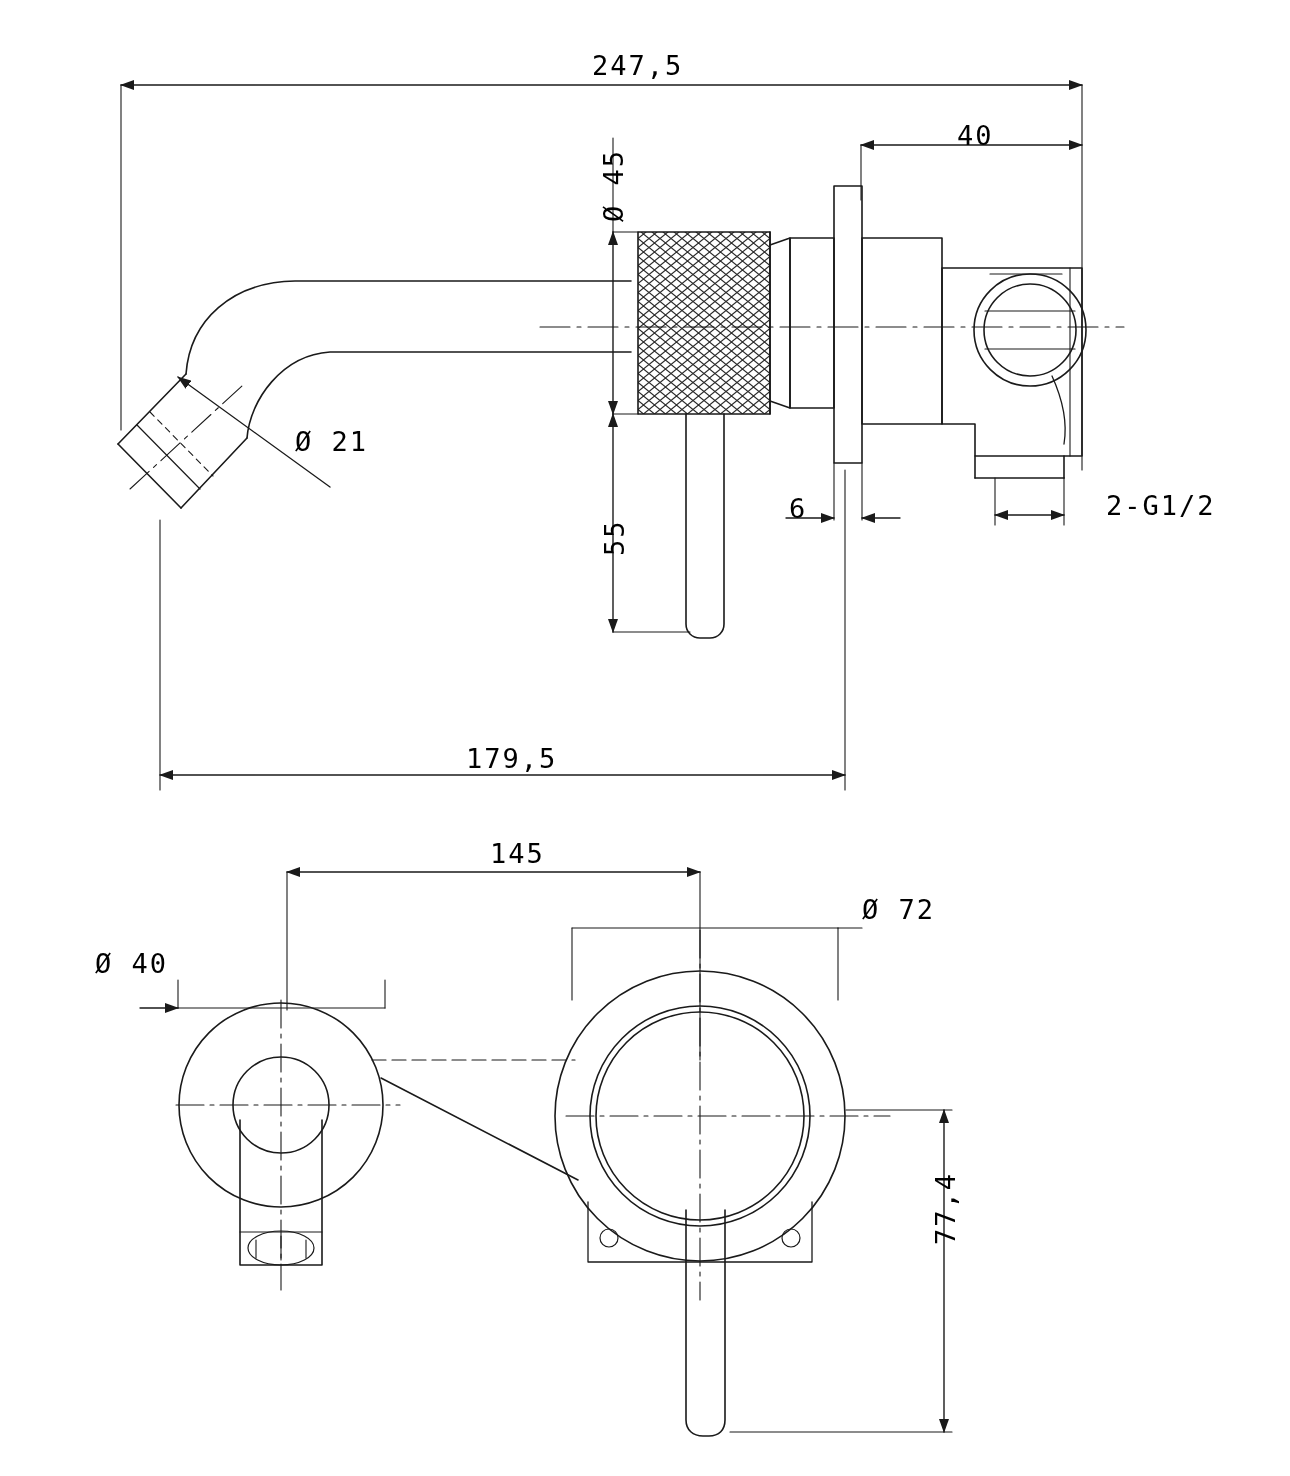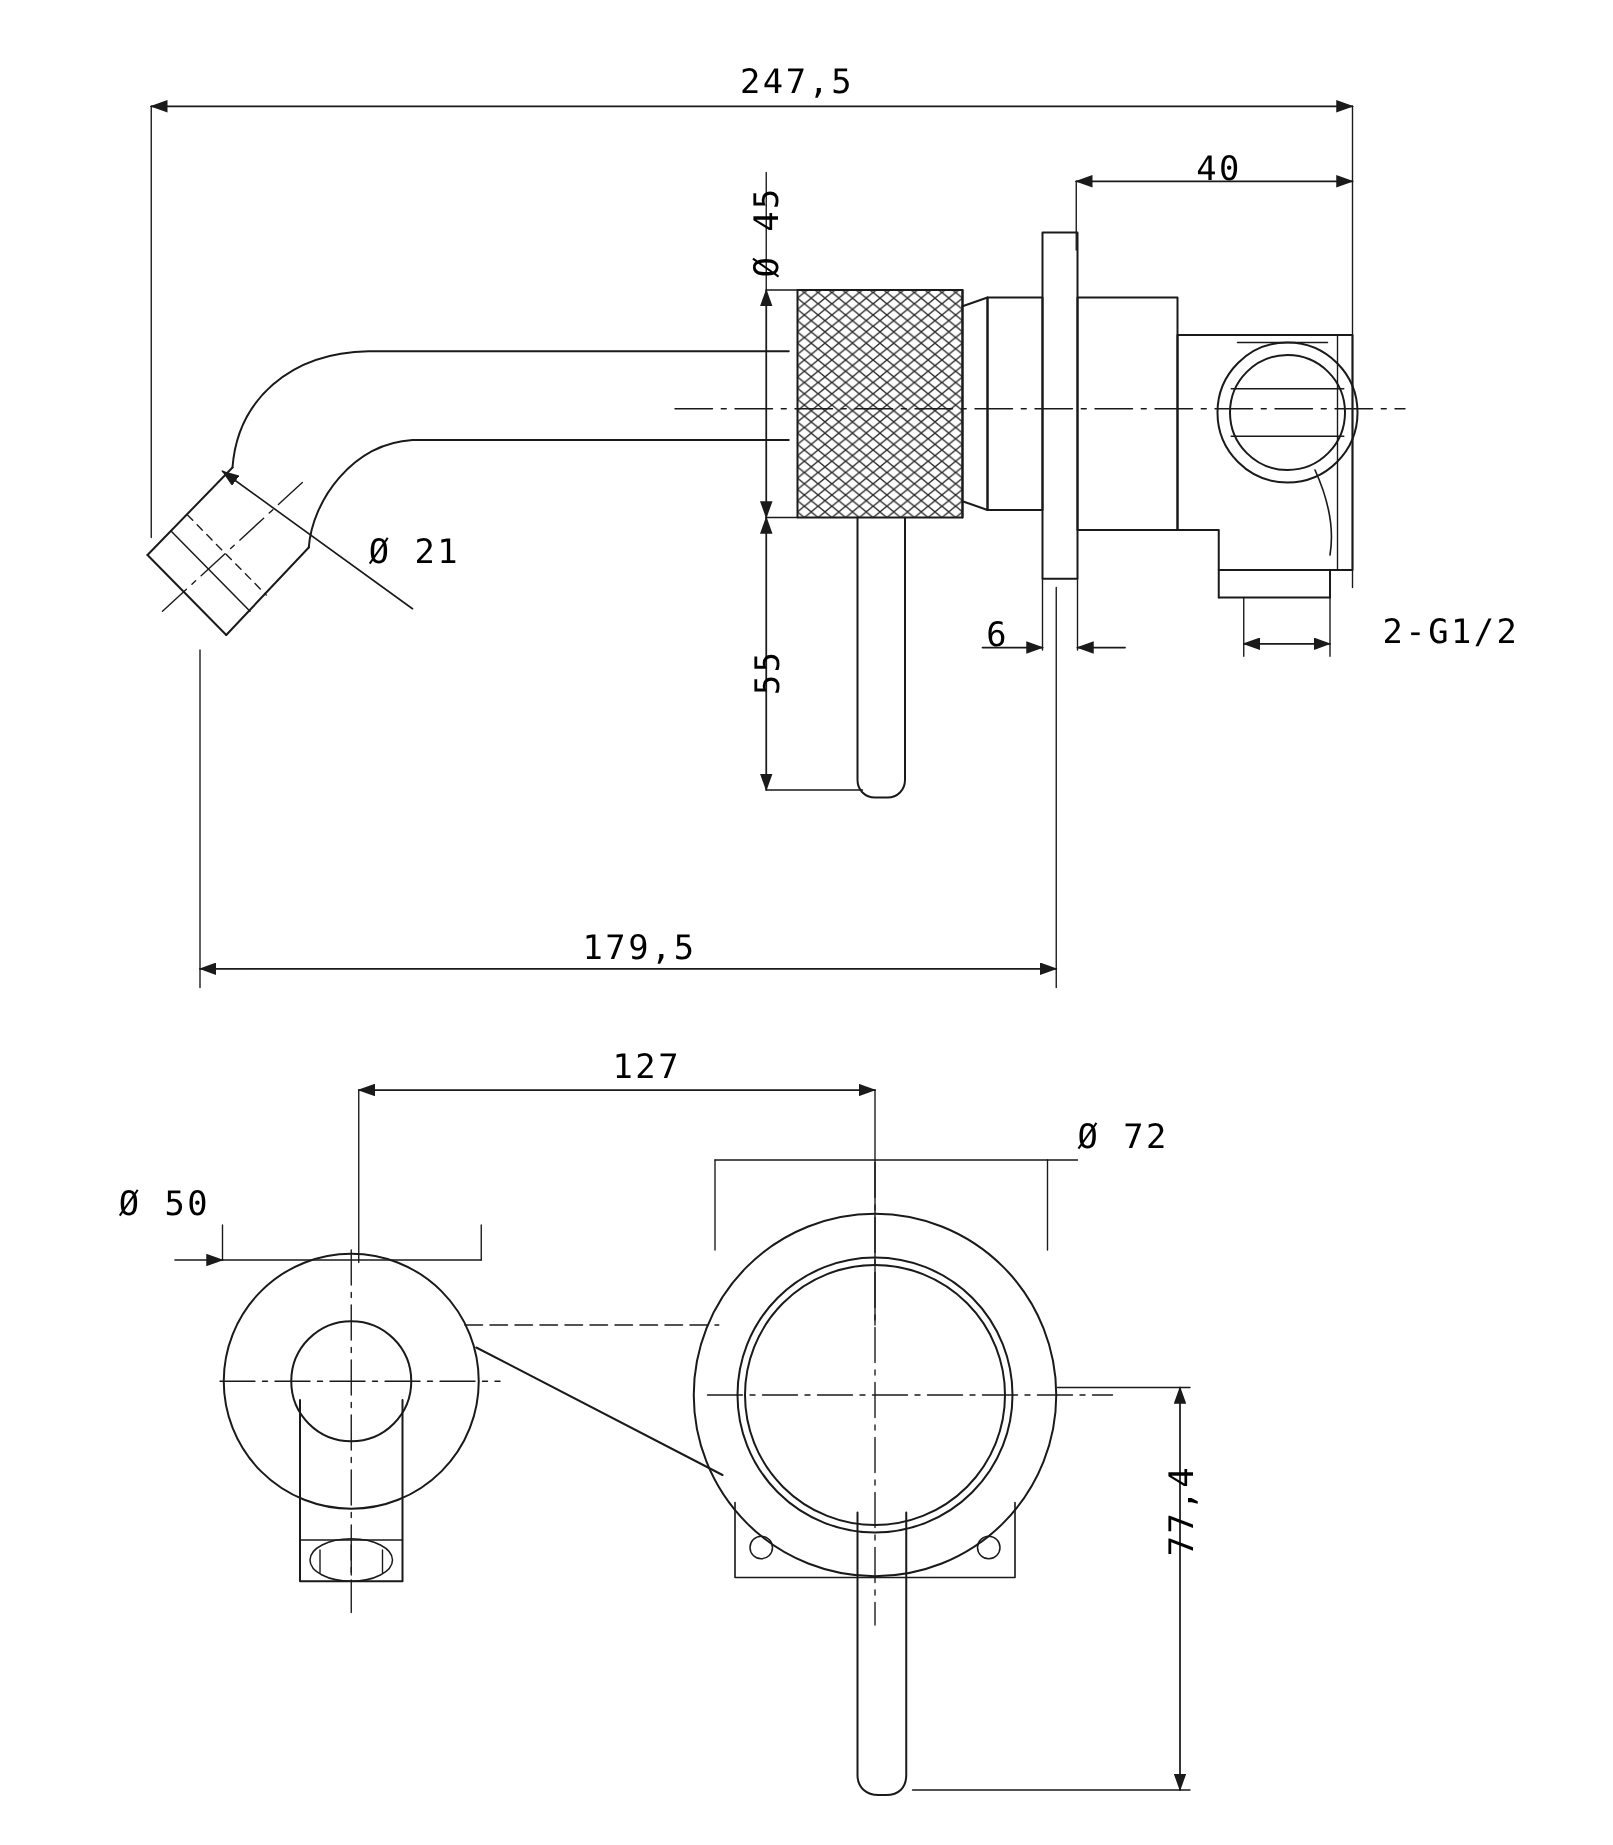--- a/index.html
+++ b/index.html
@@ -221,19 +221,19 @@
 <div class="dim-label rot" style="left:600px; top:222px;">Ø 45</div>
 
 <div class="dim-label rot" style="left:601px; top:556px;">55</div>
 
 <div class="dim-label" style="left:789px; top:495px;">6</div>
 
 <div class="dim-label" style="left:1094px; top:492px;margin-left:12px;">2-G1/2</div>
 
 <div class="dim-label" style="left:466px; top:745px;">179,5</div>
 
-<div class="dim-label" style="left:490px; top:840px;">127</div>
-
-<div class="dim-label" style="left:95px; top:950px;">Ø 50</div>
+<div class="dim-label" style="left:490px; top:840px;">145</div>
+
+<div class="dim-label" style="left:95px; top:950px;">Ø 40</div>
 
 <div class="dim-label" style="left:862px; top:896px;">Ø 72</div>
 
 <div class="dim-label rot" style="left:932px; top:1245px;">77,4</div>
 
 </body></html>

